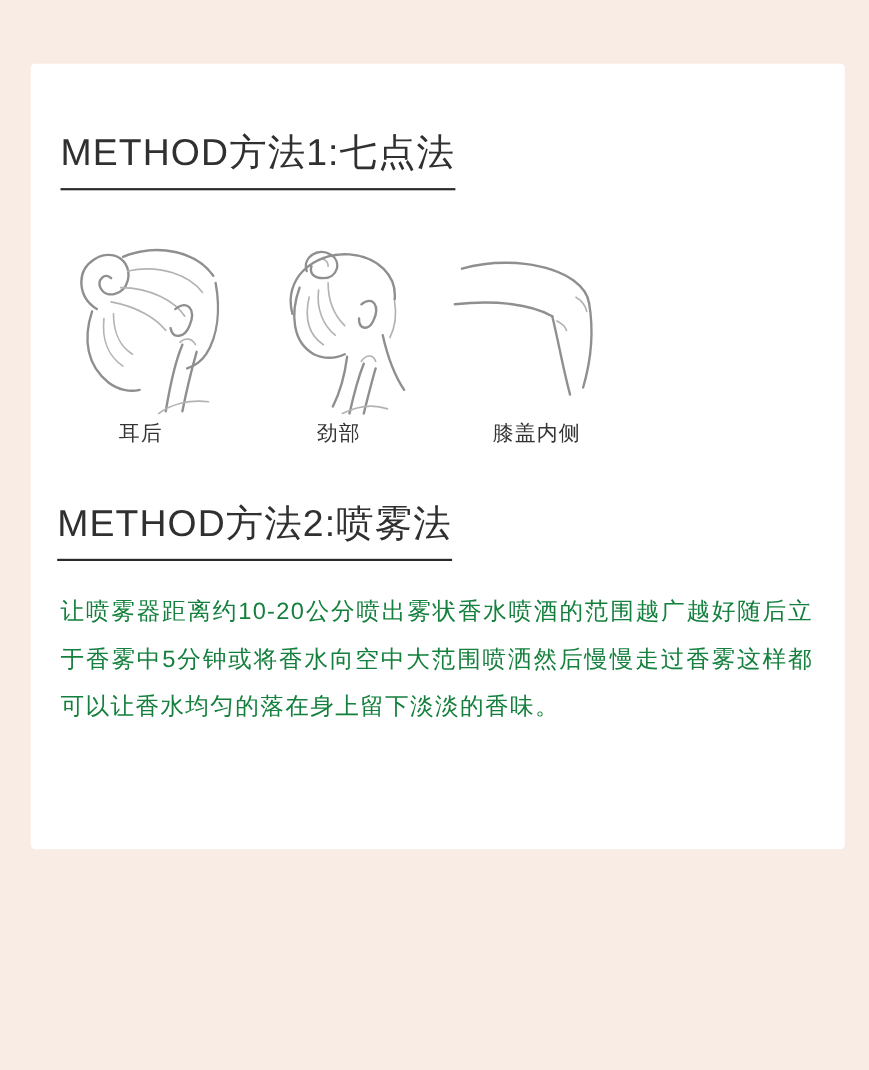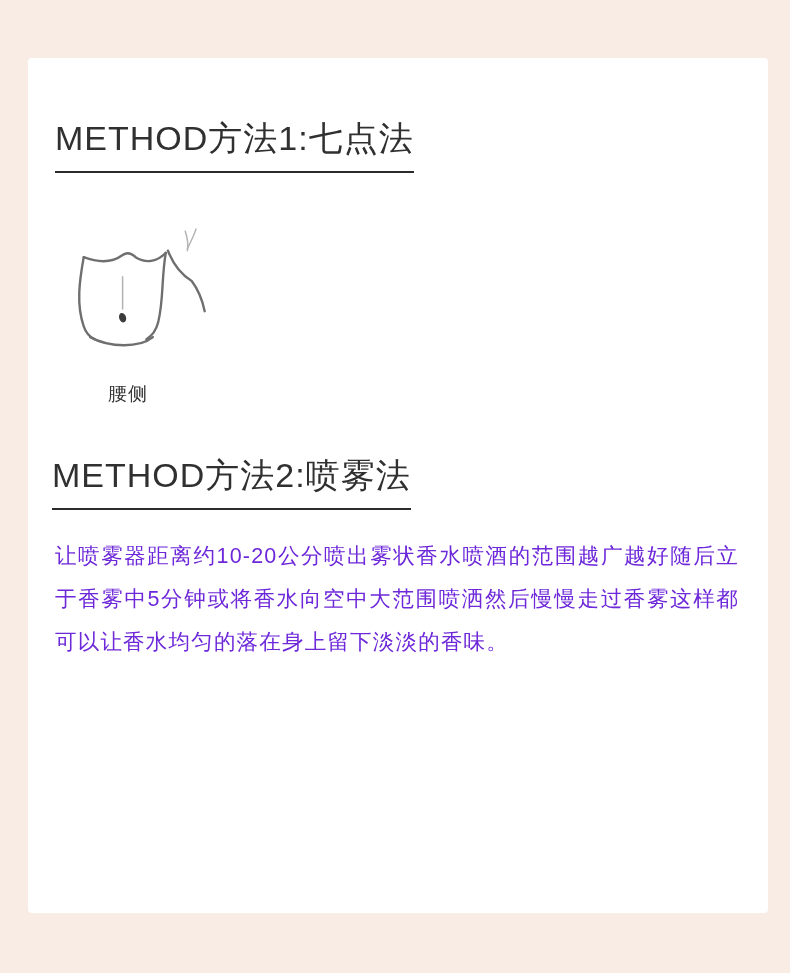--- a/index.html
+++ b/index.html
@@ -6,21 +6,21 @@
   html,body { width:790px; height:973px; }
   body {
     font-family:"Liberation Sans","DejaVu Sans",sans-serif;
     background:#f8ece4;
     position:relative;
     overflow:hidden;
   }
   .card {
     position:absolute;
     left:28px; top:58px;
-    width:740px; height:855px;
+    width:740px; height:714px;
     background:#ffffff;
     border-radius:4px;
   }
   .section-title-wrap { padding-left:27px; }
   .title1-wrap { padding-top:58px; }
   .title2-wrap { padding-top:46px;padding-left:24px; }
   .section-title {
     display:inline-block;
     font-size:34px;
     color:#303030;
@@ -50,56 +50,92 @@
   }
   .sketch { fill:none; stroke:#8f8f8f; stroke-width:2; stroke-linecap:round; stroke-linejoin:round; }
   .sketch-light { fill:none; stroke:#b3b3b3; stroke-width:1.4; stroke-linecap:round; stroke-linejoin:round; }
   .sketch-dark { fill:none; stroke:#6f6f6f; stroke-width:2.2; stroke-linecap:round; stroke-linejoin:round; }
   .body-text {
     margin:25px 27px 0 27px;
     width:684px;
     font-size:21.5px;
     line-height:43px;
     letter-spacing:1.2px;
-    color:#6d28d9;
+    color:#15803d;
     text-align:justify;
   }
 </style>
 </head>
 <body>
 
 <div class="card">
 
   <div class="section-title-wrap title1-wrap">
     <span class="section-title">METHOD方法1:七点法</span>
   </div>
 
   <div class="figure-grid">
 
+    <div class="figure-cell">
+      <svg viewBox="0 0 150 150">
+        <path class="sketch" d="M38,62 C22,52 20,30 36,20 C52,10 68,22 64,38 C61,50 46,54 41,44 C38,37 45,31 50,36"></path>
+        <path class="sketch" d="M60,18 C90,6 122,14 136,34"></path>
+        <path class="sketch-light" d="M64,30 C92,24 116,34 127,48"></path>
+        <path class="sketch-light" d="M58,44 C84,44 104,56 112,68"></path>
+        <path class="sketch-light" d="M50,56 C72,60 88,70 96,80"></path>
+        <path class="sketch" d="M34,64 C26,88 30,110 48,124 C56,130 66,132 74,130"></path>
+        <path class="sketch-light" d="M44,70 C42,88 48,102 60,110"></path>
+        <path class="sketch-light" d="M52,66 C52,82 58,94 68,100"></path>
+        <path class="sketch" d="M104,62 C114,54 122,62 116,76 C112,86 102,88 100,78"></path>
+        <path class="sketch" d="M138,40 C142,62 140,84 130,100 C126,106 120,110 114,112"></path>
+        <path class="sketch" d="M96,148 C100,124 104,106 110,92"></path>
+        <path class="sketch" d="M110,148 C114,128 118,112 122,98"></path>
+        <path class="sketch-light" d="M108,90 C112,86 118,86 121,92"></path>
+        <path class="sketch-light" d="M90,150 C100,142 116,138 132,140"></path>
+      </svg>
+      <div class="figure-label">耳后</div>
+    </div>
 
-
+    <div class="figure-cell">
+      <svg viewBox="0 0 150 150">
+        <path class="sketch" d="M48,30 C44,18 58,10 68,16 C78,22 74,36 62,36 C54,36 50,32 52,26"></path>
+        <path class="sketch-light" d="M56,22 C60,18 66,20 66,26"></path>
+        <path class="sketch" d="M36,66 C28,38 52,14 84,16 C108,18 124,34 122,54"></path>
+        <path class="sketch" d="M42,44 C34,66 36,90 54,100 C62,104 72,104 80,100"></path>
+        <path class="sketch-light" d="M50,52 C46,70 50,84 62,92"></path>
+        <path class="sketch-light" d="M58,46 C56,62 62,76 72,84"></path>
+        <path class="sketch-light" d="M66,40 C66,56 72,68 80,76"></path>
+        <path class="sketch" d="M94,58 C104,50 110,60 104,72 C100,80 92,80 92,70"></path>
+        <path class="sketch-light" d="M122,56 C124,68 122,78 118,86"></path>
+        <path class="sketch" d="M82,102 C80,118 76,132 70,144"></path>
+        <path class="sketch" d="M112,84 C116,102 122,118 130,130"></path>
+        <path class="sketch" d="M84,150 C88,132 92,118 96,108"></path>
+        <path class="sketch" d="M96,150 C100,134 103,122 106,112"></path>
+        <path class="sketch-light" d="M94,106 C98,100 104,100 106,106"></path>
+        <path class="sketch-light" d="M78,150 C90,144 104,142 116,146"></path>
+      </svg>
+      <div class="figure-label">劲部</div>
+    </div>
 
 
 
 
 
     <div class="figure-cell">
       <svg viewBox="0 0 150 150">
-        <path class="sketch-dark" d="M34,40 C50,46 62,44 70,38 C74,35 78,36 82,40 C92,46 102,44 110,36"></path>
-        <path class="sketch-dark" d="M34,40 C30,62 27,84 34,104 C36,110 40,114 44,116"></path>
-        <path class="sketch-dark" d="M110,36 C106,58 108,80 103,100 C101,108 97,113 92,116"></path>
-        <path class="sketch-dark" d="M40,114 C58,124 86,124 98,114"></path>
-        <ellipse cx="70" cy="96" rx="3.2" ry="4.5" fill="#3c3c3c" stroke="none" transform="rotate(-18 70 96)"></ellipse>
-        <path class="sketch-light" d="M70,58 C70,68 70,78 70,88"></path>
-        <path class="sketch-dark" d="M112,34 C117,47 124,56 134,62 C140,70 144,80 146,90"></path>
-        <path class="sketch-light" d="M128,16 C130,22 131,28 130,34"></path>
-        <path class="sketch-light" d="M138,14 C136,20 133,26 130,32"></path>
+        <path class="sketch" d="M12,28 C48,18 86,24 106,38 C114,44 118,50 119,57"></path>
+        <path class="sketch" d="M119,57 C123,80 121,104 114,128"></path>
+        <path class="sketch" d="M6,58 C40,54 70,58 88,68"></path>
+        <path class="sketch" d="M88,68 C93,88 97,112 103,134"></path>
+        <path class="sketch-light" d="M108,52 C113,55 116,59 117,64"></path>
+        <path class="sketch-light" d="M92,72 C96,74 99,77 100,80"></path>
       </svg>
-      <div class="figure-label">腰侧</div>
+      <div class="figure-label">膝盖内侧</div>
     </div>
+
 
   </div>
 
   <div class="section-title-wrap title2-wrap">
     <span class="section-title">METHOD方法2:喷雾法</span>
   </div>
 
   <p class="body-text">让喷雾器距离约10-20公分喷出雾状香水喷酒的范围越广越好随后立于香雾中5分钟或将香水向空中大范围喷洒然后慢慢走过香雾这样都可以让香水均匀的落在身上留下淡淡的香味。</p>
 
 </div>

